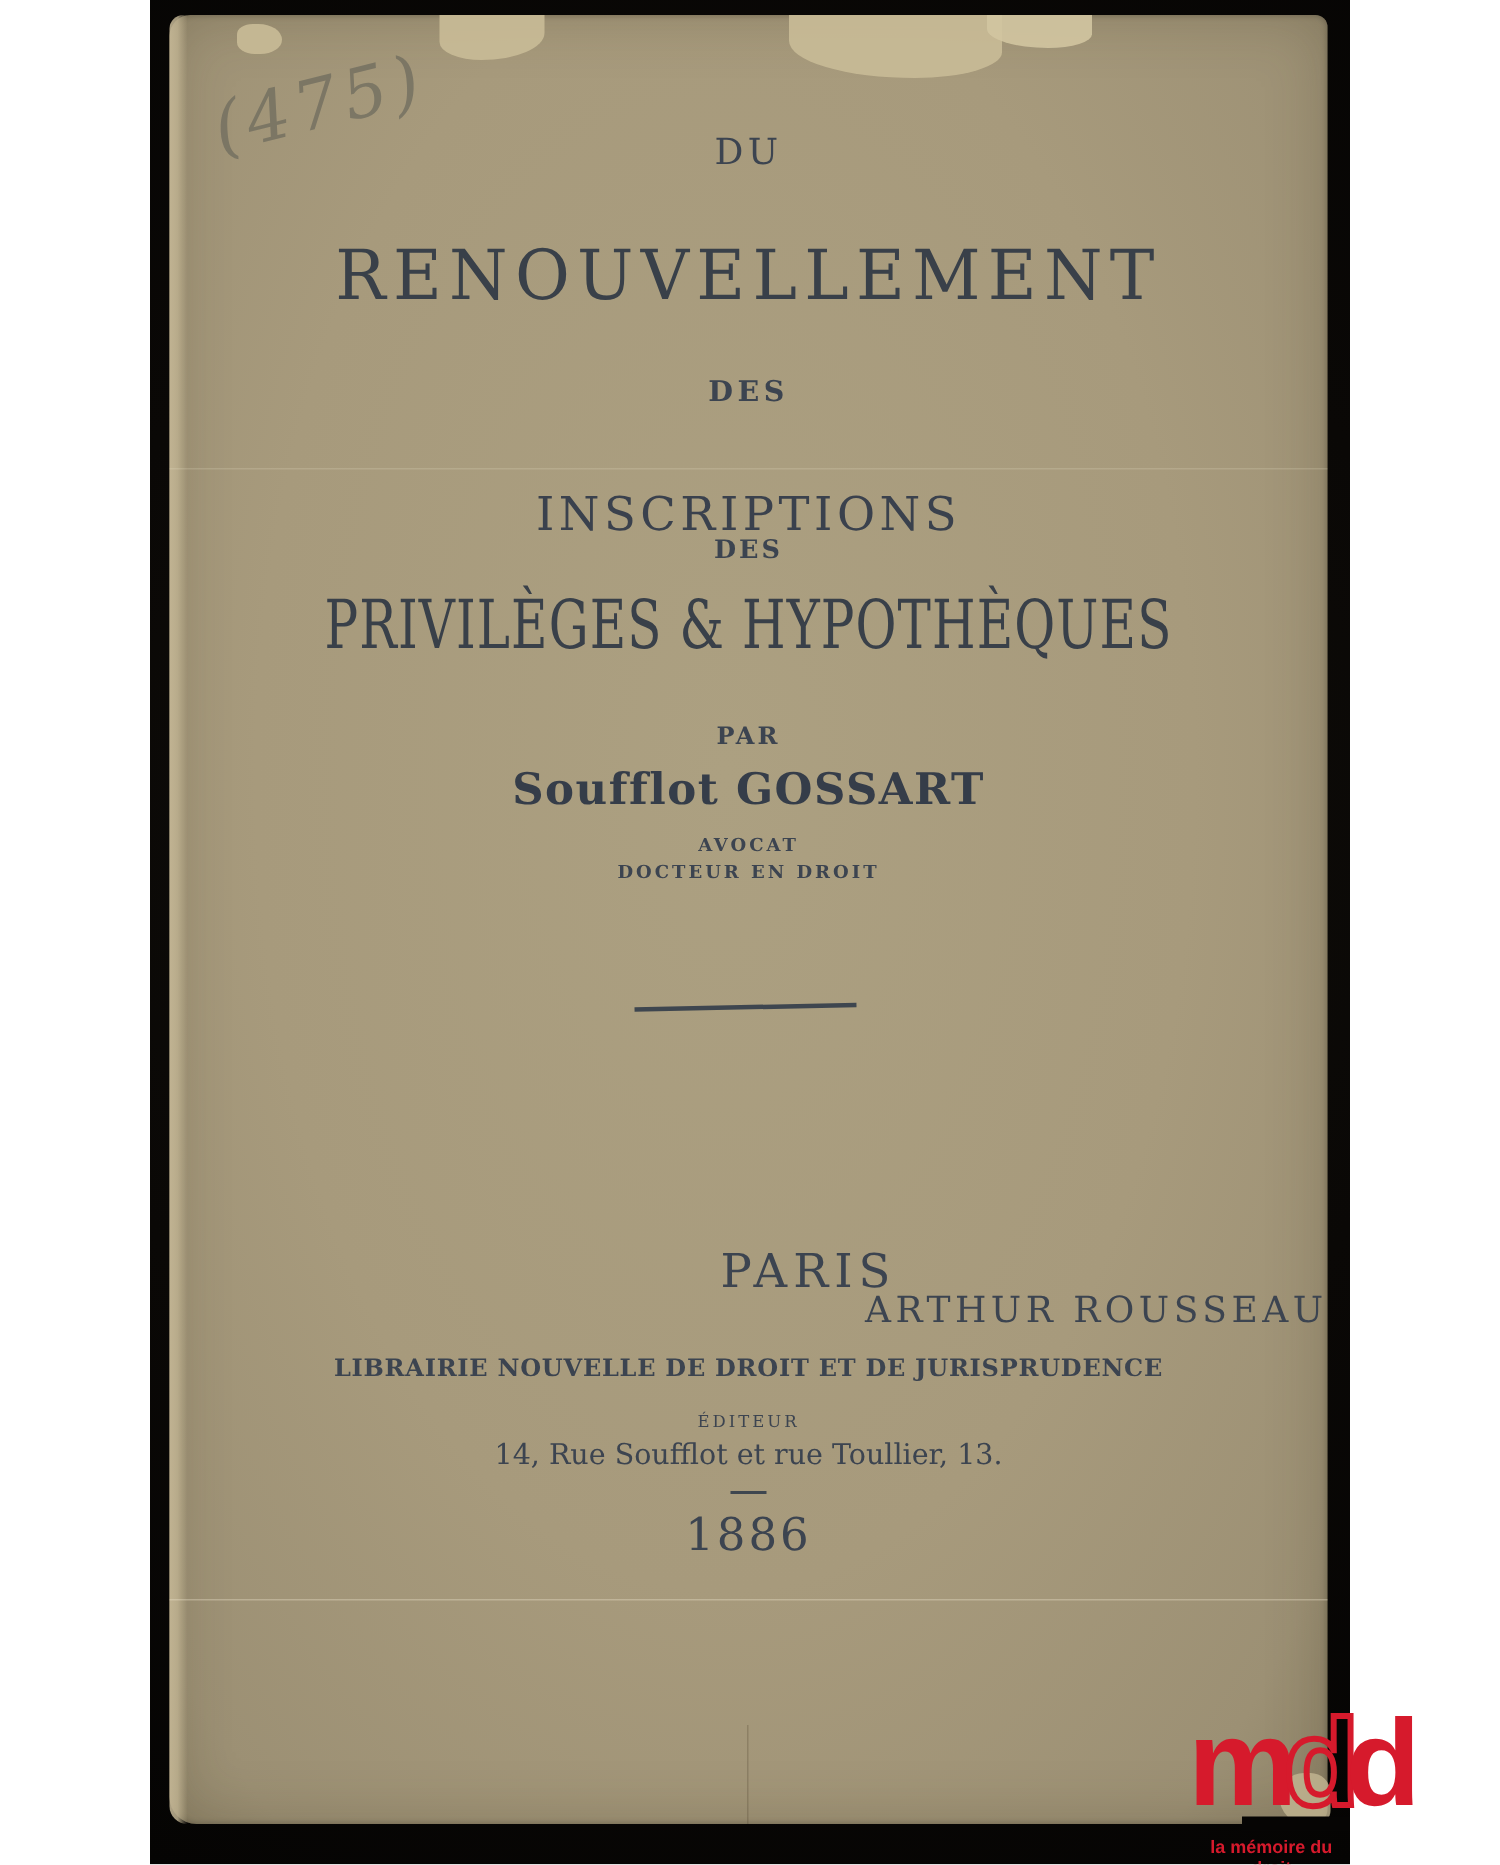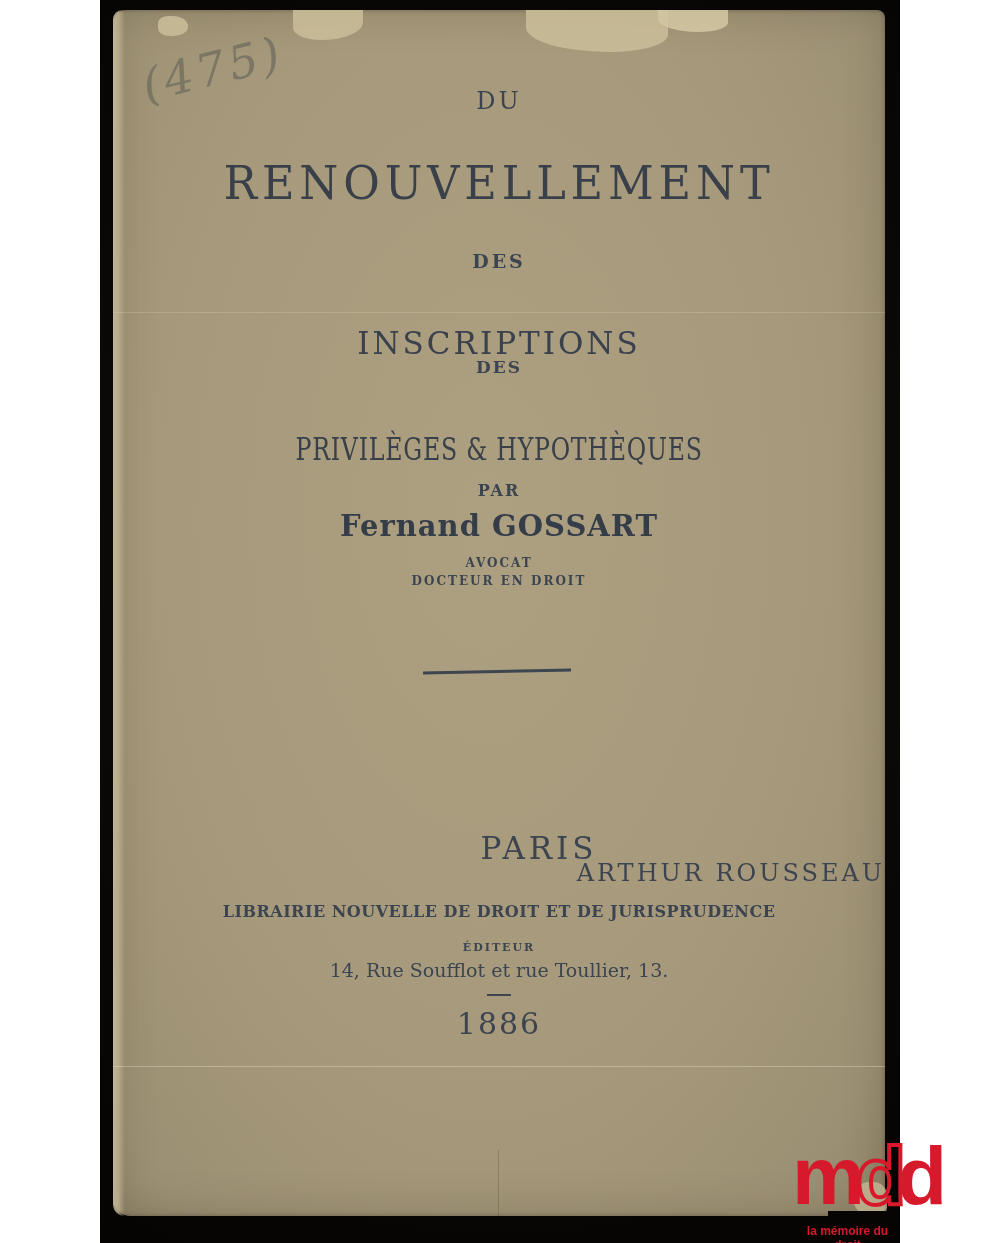--- a/index.html
+++ b/index.html
@@ -35,33 +35,33 @@
                font-family:"DejaVu Serif",serif;font-style:italic;
                font-size:46px;color:#6f6c5e;opacity:.75;
                transform:rotate(-14deg);letter-spacing:4px;}
   
   .line{position:absolute;left:0;width:100%;text-align:center;color:#3c4450;}
   .du{top:77px;font-size:24px;letter-spacing:3px;}
   .main-title{top:146px;font-size:46px;letter-spacing:5px;color:#394049;transform:scaleX(.97);}
   .des-1{top:240px;font-size:19px;font-weight:700;letter-spacing:3px;}
   .inscriptions{top:281px;font-size:31px;letter-spacing:3px;color:#3a414d;margin-top:34px;}
   .des-2{top:347px;font-size:17px;font-weight:700;letter-spacing:2px;}
-  .privileges{top:380px;font-size:32px;color:#394049;margin-top:40px;}
+  .privileges{top:380px;font-size:45px;color:#394049;}
   .privileges .condensed{display:inline-block;transform:scaleX(.74);transform-origin:center;
                          letter-spacing:1px;white-space:nowrap;}
   .par{top:471px;font-size:16px;font-weight:700;letter-spacing:2px;}
   .author{top:499px;font-size:29px;font-weight:700;letter-spacing:1px;color:#353d49;}
   .avocat{top:546px;font-size:12px;font-weight:700;letter-spacing:2px;}
   .docteur{top:564px;font-size:12px;font-weight:700;letter-spacing:2px;}
   .mid-rule{position:absolute;left:50%;top:660px;width:148px;height:3px;margin-left:-76px;
             background:#3e464f;transform:rotate(-1.2deg);}
   .paris{top:820px;font-size:31px;letter-spacing:4px;margin-left:40px;}
   .librairie{top:892px;font-size:16px;letter-spacing:.5px;font-weight:bold;}
   .rousseau{top:849px;font-size:24px;letter-spacing:3px;text-align:right;}
-  .editeur{top:931px;font-size:11px;font-weight:700;letter-spacing:2px;}
+  .editeur{top:931px;font-size:11px;font-weight:400;letter-spacing:2px;}
   .address{top:949px;font-size:19px;}
   .sep-dash{position:absolute;left:50%;top:984px;width:24px;height:2px;margin-left:-12px;background:#3e464f;}
   .year{top:996px;font-size:30px;letter-spacing:2px;}
   
   .wm-logo{position:absolute;left:792px;top:1136px;width:110px;height:80px;
            font-family:"Liberation Sans",sans-serif;font-weight:700;
            font-size:82px;line-height:80px;letter-spacing:-9px;color:#d61a2c;
            text-align:left;z-index:5;}
   .wm-logo .outline{color:transparent;-webkit-text-stroke:4px #d61a2c;}
   .wm-bar{position:absolute;left:828px;top:1211px;width:72px;height:10px;background:#060504;z-index:6;}
@@ -100,21 +100,21 @@
       <div class="line inscriptions">INSCRIPTIONS</div>
 
       <div class="line des-2">DES</div>
 
       <div class="line privileges">
         <span class="condensed">PRIVILÈGES &amp; HYPOTHÈQUES</span>
       </div>
 
       <div class="line par">PAR</div>
 
-      <div class="line author">Fernand GOSSART</div>
+      <div class="line author">Soufflot GOSSART</div>
 
       <div class="line avocat">AVOCAT</div>
 
       <div class="line docteur">DOCTEUR EN DROIT</div>
 
       <div class="mid-rule"></div>
 
       <div class="line paris">PARIS</div>
 
       <div class="line librairie">LIBRAIRIE NOUVELLE DE DROIT ET DE JURISPRUDENCE</div>

